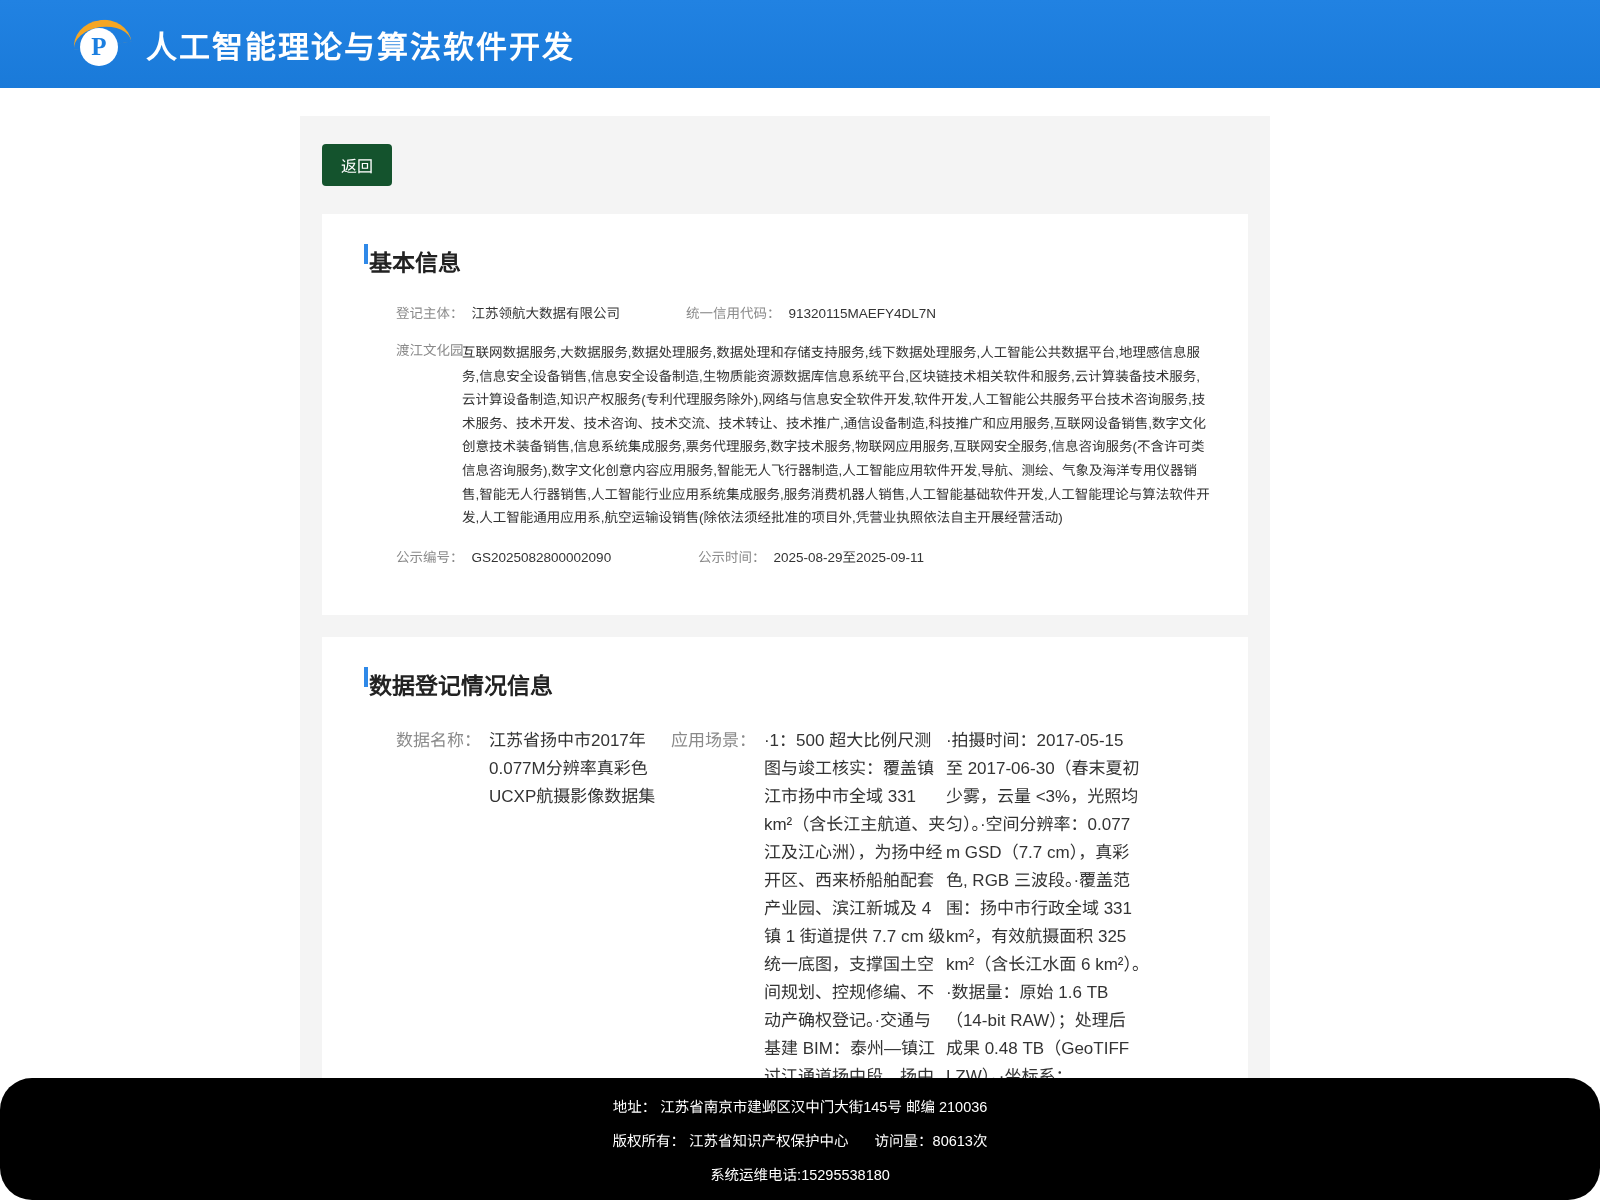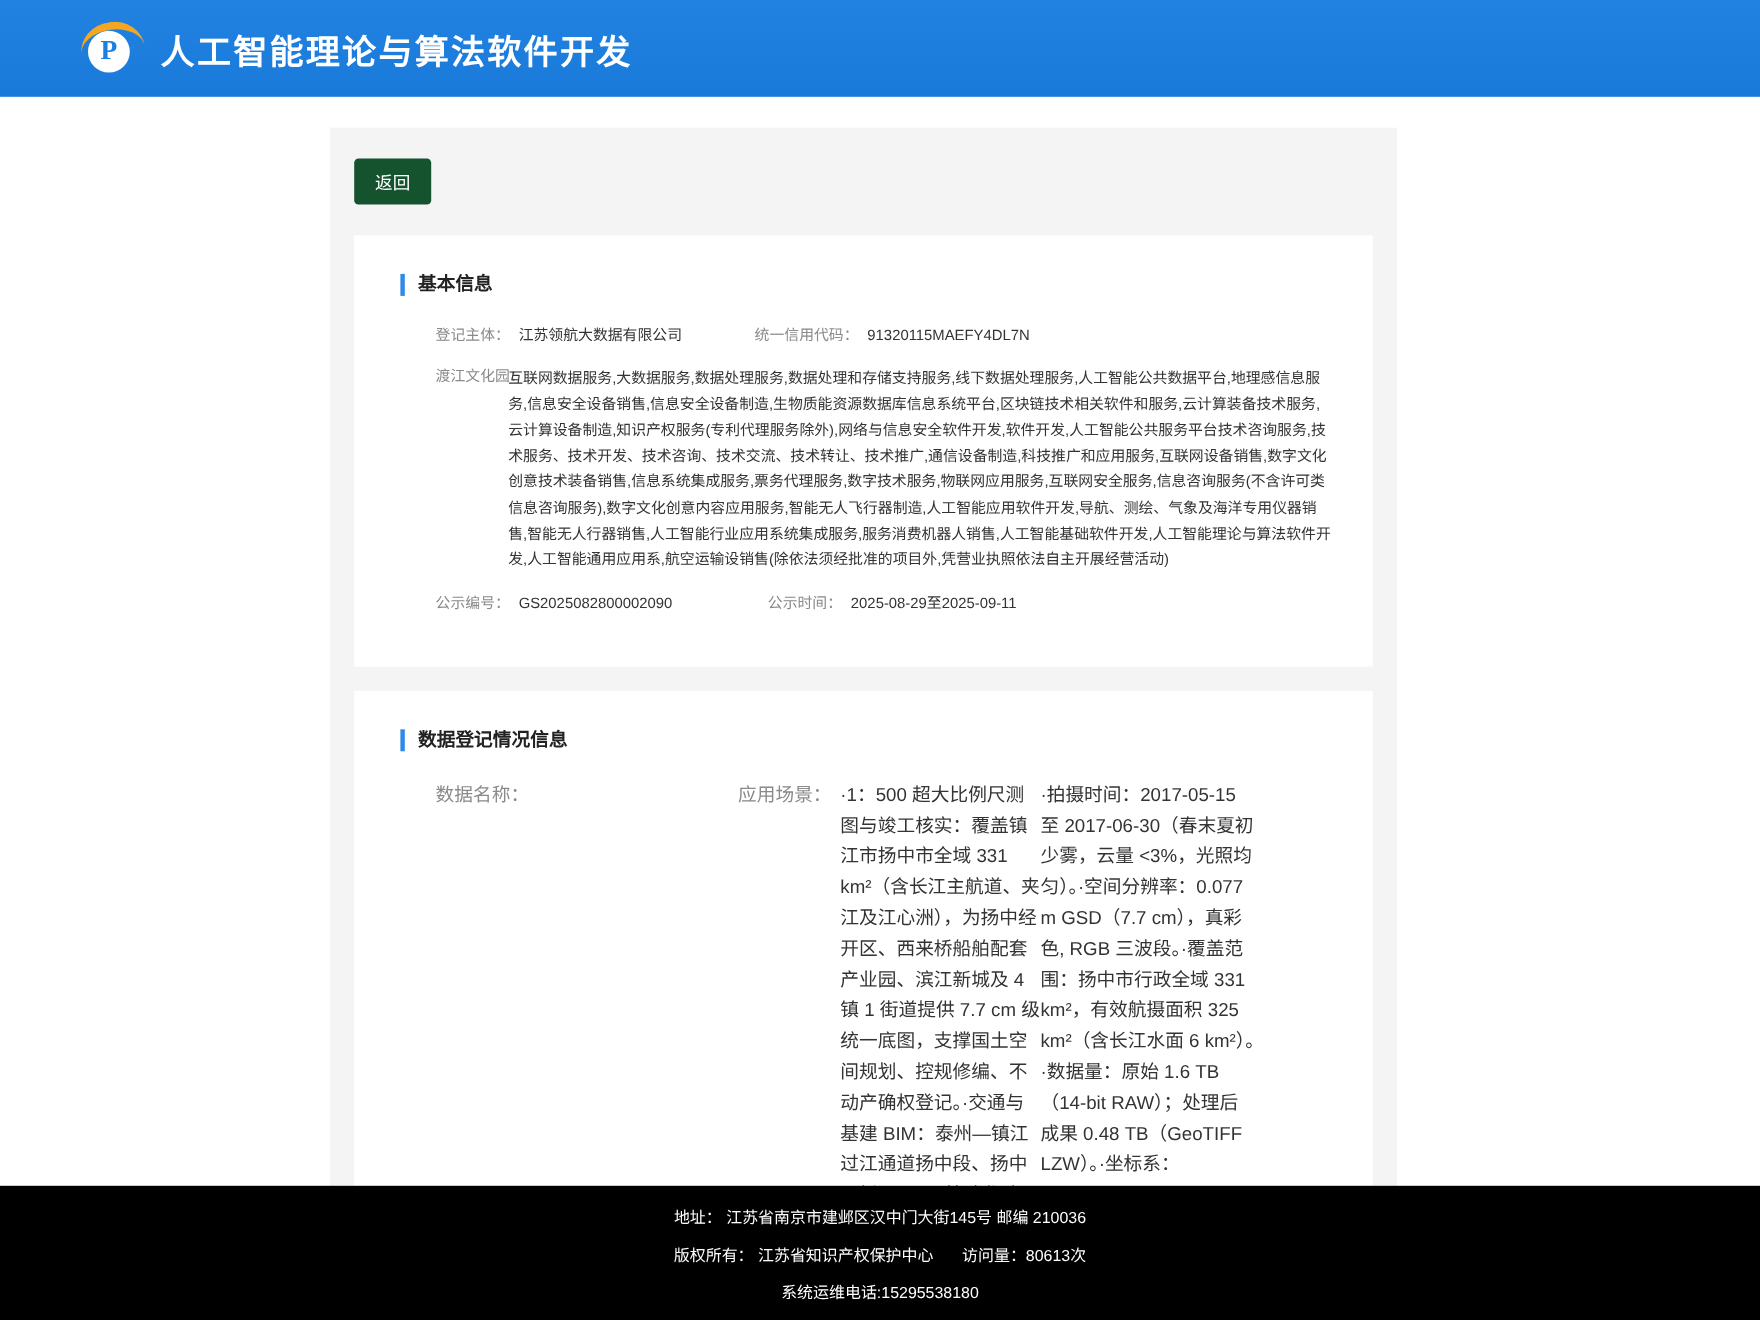--- a/index.html
+++ b/index.html
@@ -75,22 +75,22 @@
     cursor: pointer;
     margin-bottom: 28px;
   }
 
   .card {
     background: #ffffff;
     padding: 26px 36px 30px 36px;
     margin-bottom: 22px;
   }
   .card-title {
-    display: flex; align-items: flex-end; gap: 12px;
-    font-size: 17px; font-weight: bold; color: #222;
+    display: flex; align-items: flex-start; gap: 1px;
+    font-size: 23px; font-weight: bold; color: #222;
     margin: 4px 0 26px 6px;
   }
   .card-title .bar {
     width: 4px; height: 20px; background: #2f89e8; display: inline-block;
   }
 
   .row { display: flex; margin-bottom: 16px; }
   .field { display: flex; font-size: 13.5px; line-height: 1.55; }
   .label {
     color: #8a8a8a; white-space: nowrap; text-align: left;
@@ -120,20 +120,21 @@
 
   
   .footer {
     position: absolute; left: 0; bottom: 0;
     width: 1600px; height: 122px;
     background: #000000; color: #ffffff;
     display: flex; flex-direction: column;
     align-items: center; justify-content: center;
     gap: 13px;
     font-size: 14.5px;
+    border-radius: 32px;
   }
   .footer .fline { display: flex; gap: 26px; }
   .footer .seg { white-space: nowrap; }
 </style>
 </head>
 <body>
 
 <div class="header">
   <div class="logo-wrap">
     <div class="logo-mark">
@@ -189,20 +190,21 @@
     <div class="card">
       <div class="card-title">
         <span class="bar"></span>
         <span>数据登记情况信息</span>
       </div>
 
       <div class="reg-grid">
         <div class="col-a">
           <div class="cell stacked">
             <span class="label">数据名称：</span>
+            <span class="value">江苏省扬中市2017年0.077M分辨率真彩色UCXP航摄影像数据集</span>
           </div>
         </div>
         <div class="col-b">
           <div class="cell tall">
             <span class="label">应用场景：</span>
             <span class="value">·1：500 超大比例尺测图与竣工核实：覆盖镇江市扬中市全域 331 km²（含长江主航道、夹江及江心洲），为扬中经开区、西来桥船舶配套产业园、滨江新城及 4 镇 1 街道提供 7.7 cm 级统一底图，支撑国土空间规划、控规修编、不动产确权登记。·交通与基建 BIM：泰州—镇江过江通道扬中段、扬中三桥、S238 快速化改造、环岛江堤提升工程等施工进度、土石方量计算。·城市精细化管理：主城区屋顶违建、屋顶光伏、老旧小区改造、绿地率 AI 识别；对接"智慧扬中"一网统管。·长江岸线监管：对扬中 120 km 长江深水岸线、扬中港危化品码头、江心洲生态湿地进行月度比对，支撑"智慧港口"与长江大保护。·文旅与生态三维：滨江公园、园博园、渡江文化园 7.7 cm 级实景三维建模，服务数字文旅与长江江豚栖息地监测。</span>
           </div>
         </div>
         <div class="col-c">
           <div class="cell tall">

